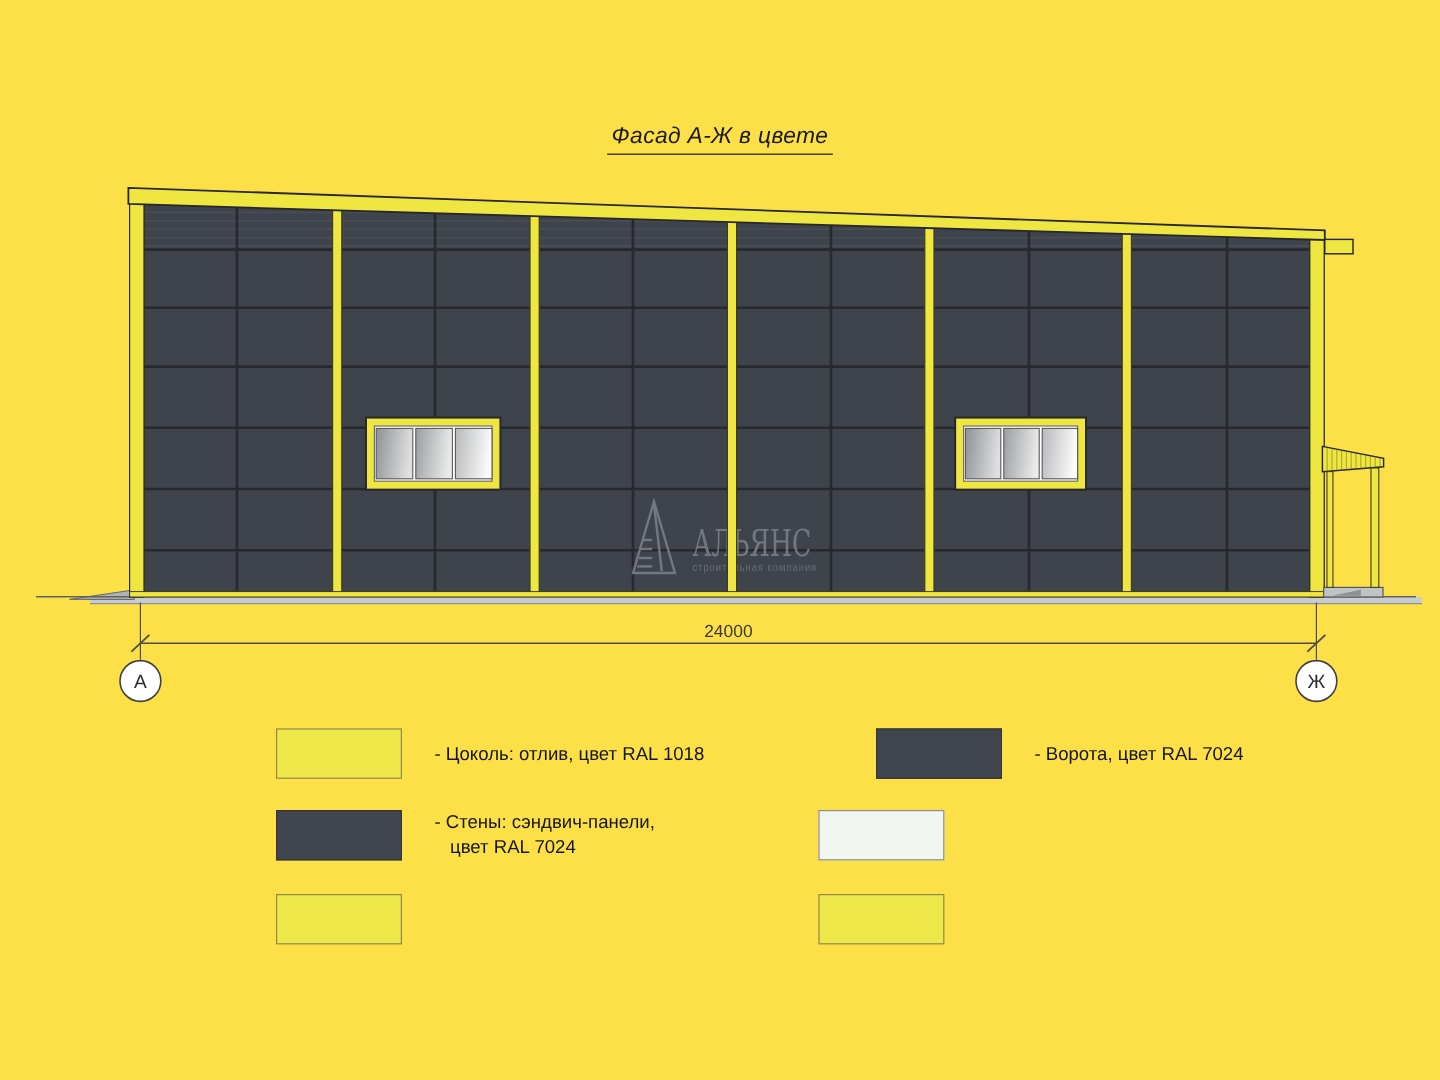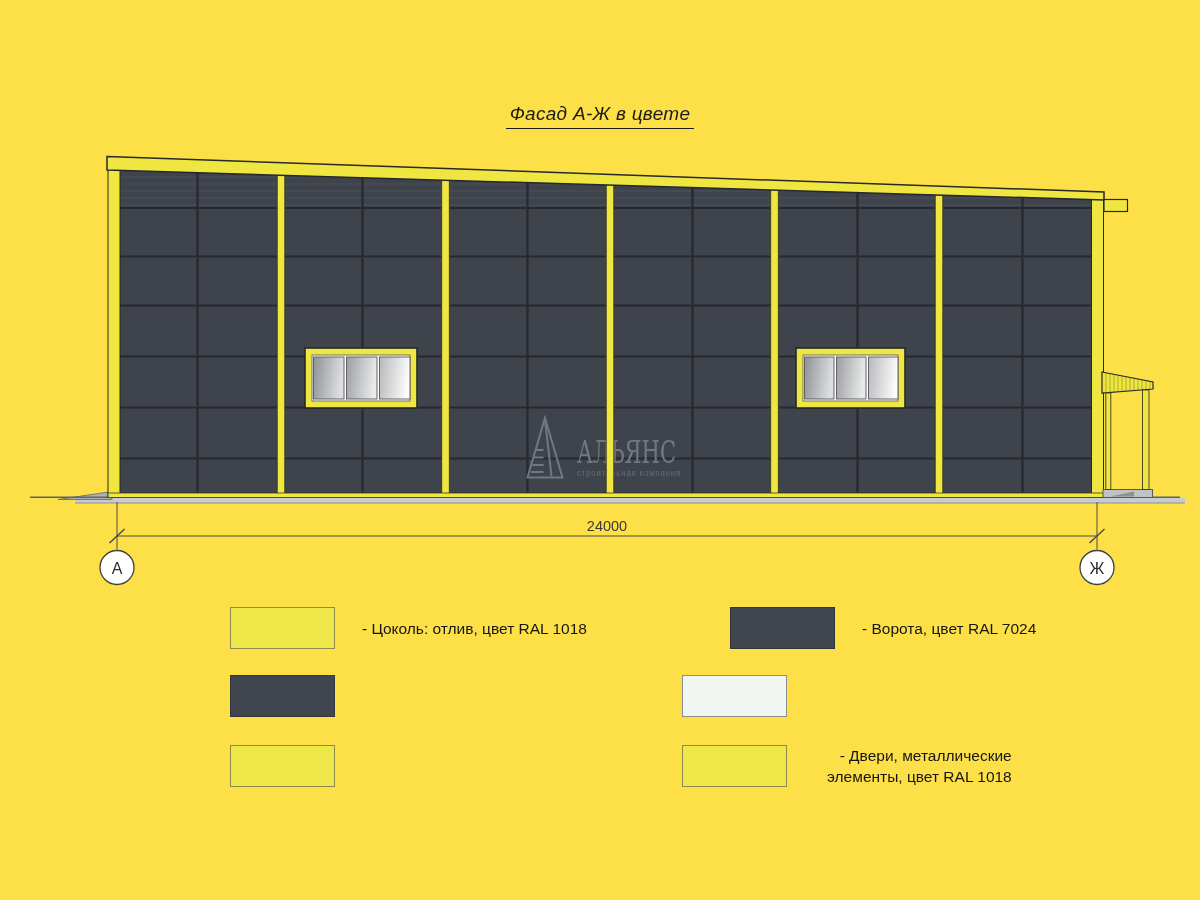--- a/index.html
+++ b/index.html
@@ -6,21 +6,21 @@
   #page{position:relative;width:1200px;height:900px;background:#fde047;overflow:hidden;
         font-family:"Liberation Sans",sans-serif;}
   svg{position:absolute;left:0;top:0;}
 
   
   .title-wrap{position:absolute;left:0;top:103px;width:1200px;text-align:center;}
   .title{display:inline-block;font-style:italic;font-size:19px;color:#1b1b1b;
          border-bottom:1.6px solid #1b1b1b;padding:0 4px 3px 4px;letter-spacing:.3px;}
 
   
-  .legend-item{position:absolute;display:flex;align-items:center;text-align:right;}
+  .legend-item{position:absolute;display:flex;align-items:center;}
   .swatch{width:103px;height:40px;flex:0 0 103px;}
   .swatch.yellow{background:#EDE74A;border:1px solid #8f894d;}
   .swatch.dark{background:#41454D;border:1px solid #33363c;}
   .swatch.white{background:#F2F6F1;border:1px solid #8a8f8c;}
   .legend-label{margin-left:27px;font-size:15.5px;line-height:21px;color:#161616;
                 white-space:pre-line;text-indent:-13px;padding-left:13px;}
 
   .wm-serif{font-family:"DejaVu Serif",serif;}
 </style>
 </head>
@@ -173,31 +173,31 @@
     </g>
   </svg>
 
   <div>
     <div class="legend-item" style="left:230px;top:607px;">
       <div class="swatch yellow"></div>
       <div class="legend-label">- Цоколь: отлив, цвет RAL 1018</div>
     </div>
     <div class="legend-item" style="left:230px;top:675px;">
       <div class="swatch dark"></div>
+      <div class="legend-label">- Стены: сэндвич-панели,
+цвет RAL 7024</div>
     </div>
     <div class="legend-item" style="left:230px;top:745px;">
       <div class="swatch yellow"></div>
     </div>
     <div class="legend-item" style="left:682px;top:607px;padding-left:48px;">
       <div class="swatch dark"></div>
       <div class="legend-label">- Ворота, цвет RAL 7024</div>
     </div>
     <div class="legend-item" style="left:682px;top:675px;">
       <div class="swatch white"></div>
     </div>
     <div class="legend-item" style="left:682px;top:745px;">
       <div class="swatch yellow"></div>
-      <div class="legend-label">- Двери, металлические
-элементы, цвет RAL 1018</div>
     </div>
   </div>
 
 </div>
 
 </body></html>

